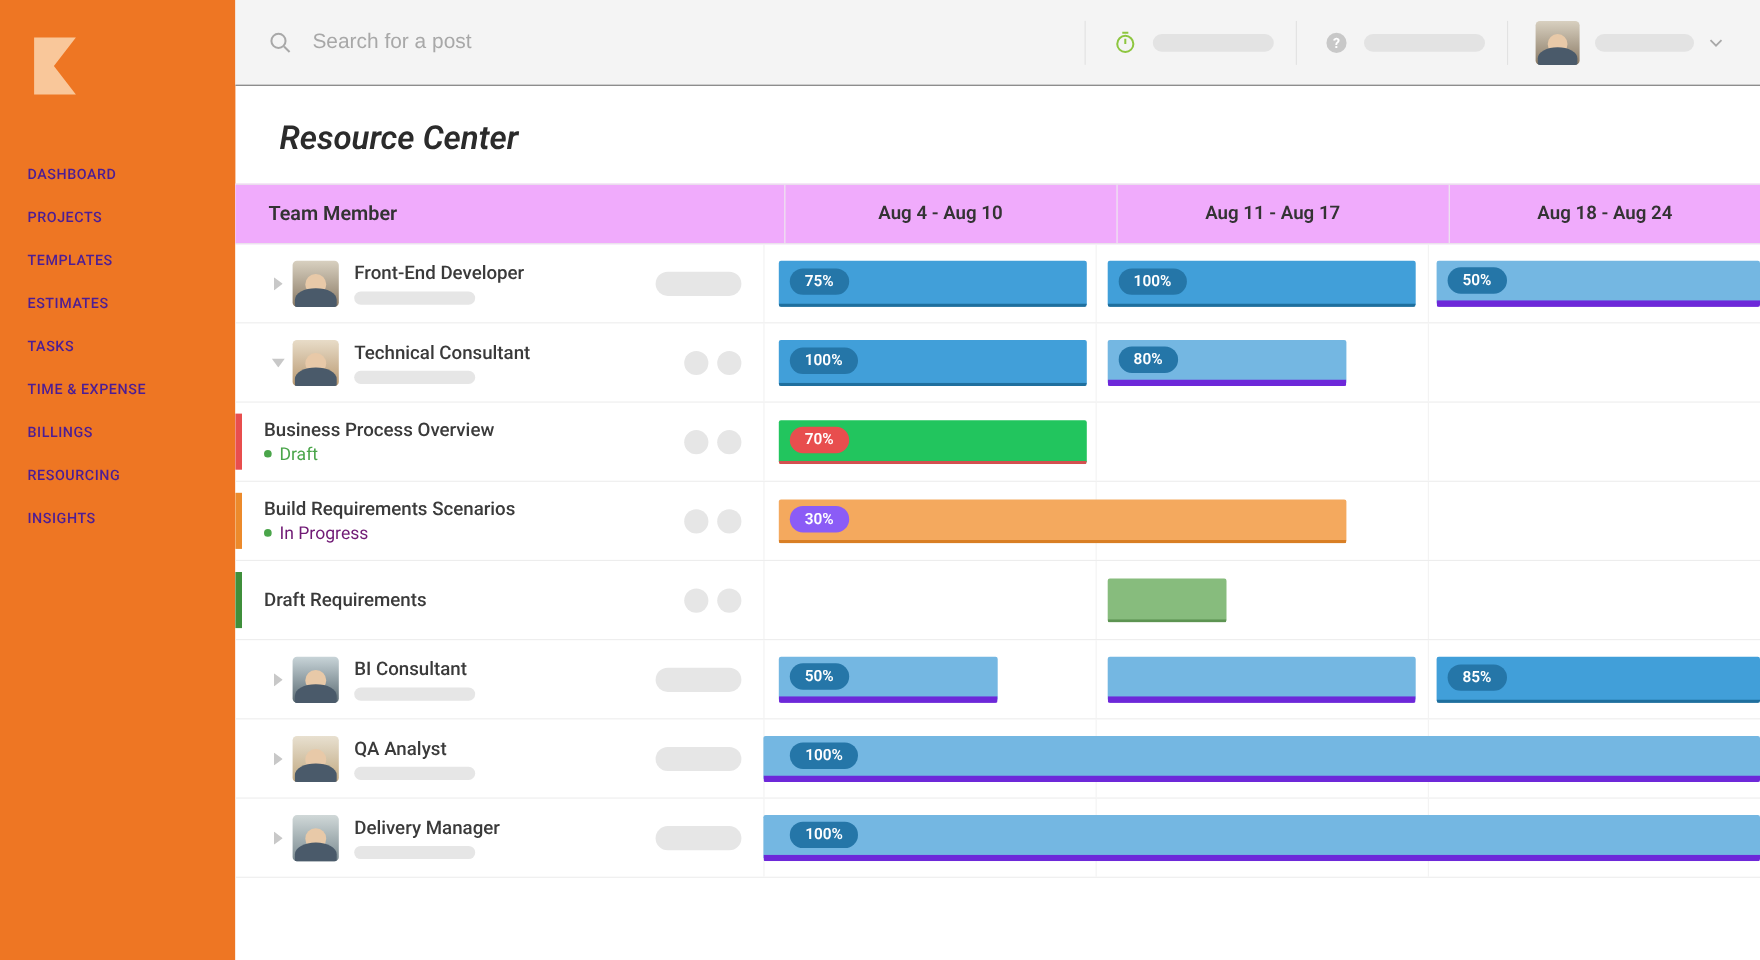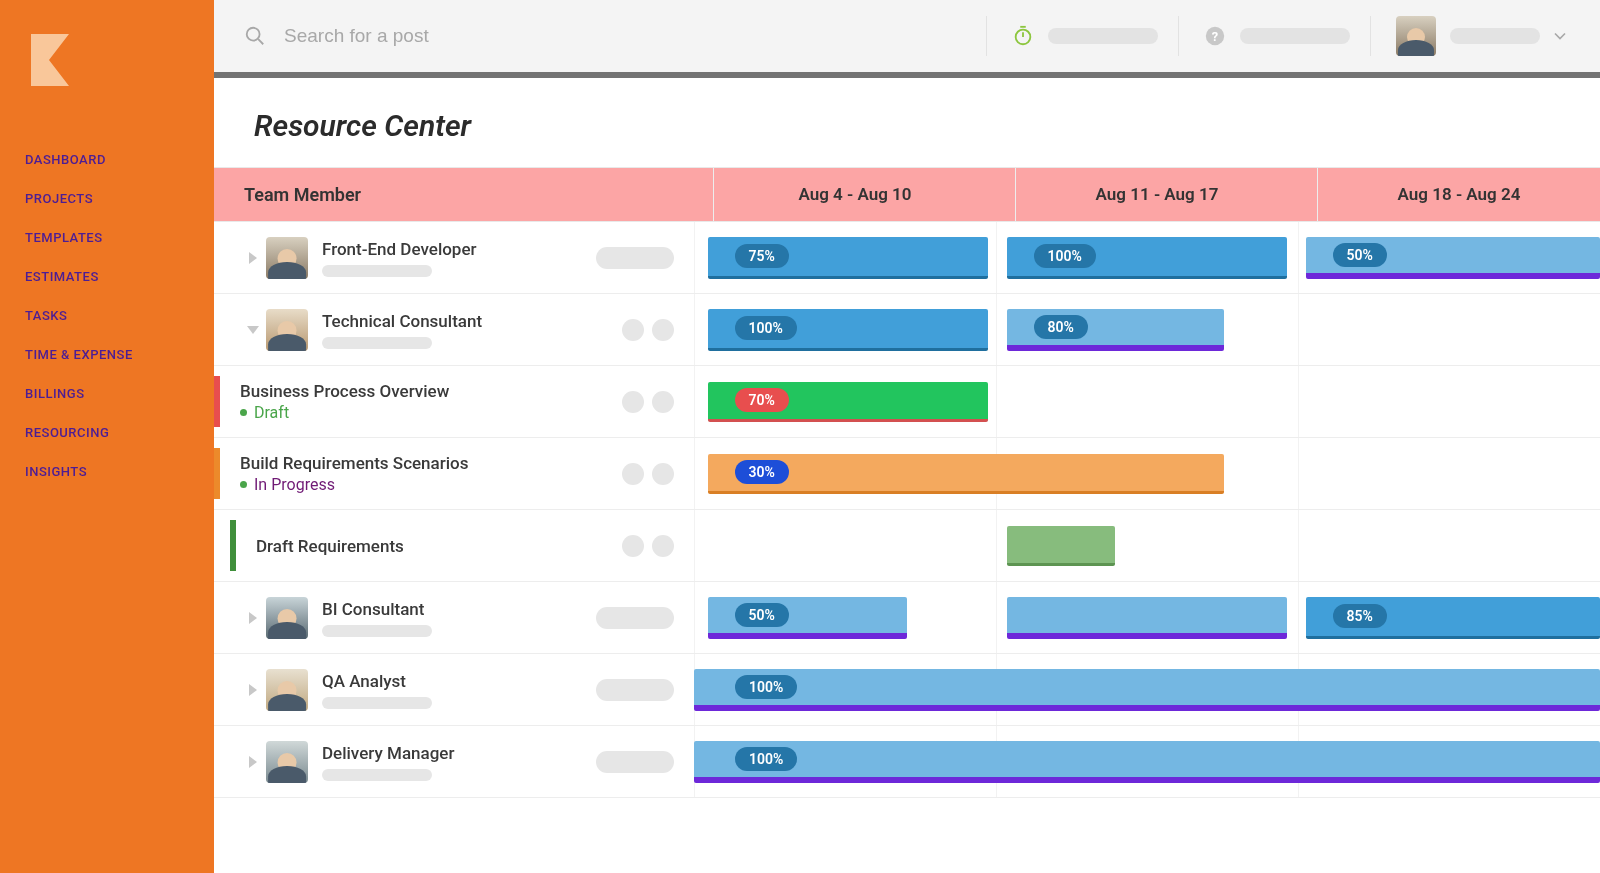--- a/index.html
+++ b/index.html
@@ -10,38 +10,38 @@
 
 .sidebar { width: 214px; background: #ee7623; color: #fff; flex-shrink: 0; padding-top: 20px; }
 .logo { width: 60px; height: 60px; margin: 10px 0 50px 25px; position: relative; }
 .logo svg { width: 100%; height: 100%; }
 .nav-item { padding: 12px 25px; font-size: 13px; letter-spacing: 0.5px; cursor: pointer; color: #4c1d95; font-weight: 500; }
 
 
 .main { flex: 1; display: flex; flex-direction: column; min-width: 0; }
 
 
-.topbar { height: 78px; background: #f4f4f4; display: flex; align-items: center; padding: 0 30px; border-bottom: 6px solid #737373; }
+.topbar { height: 78px; background: #f4f4f4; display: flex; align-items: center; padding: 0 30px; border-bottom: 1px solid #737373; }
 .search-wrap { display: flex; align-items: center; flex: 1; }
 .search-wrap svg { width: 22px; height: 22px; color: #a8a8a8; margin-right: 18px; }
 .search-input { border: none; background: transparent; font-size: 19px; color: #888; outline: none; width: 400px; }
 .search-input::placeholder { color: #a8a8a8; }
 .top-group { display: flex; align-items: center; margin-left: 20px; padding-left: 25px; border-left: 1px solid #e2e2e2; height: 40px; }
 .top-icon { width: 22px; height: 22px; margin-right: 14px; }
 .pill-placeholder { width: 110px; height: 16px; background: #e3e3e3; border-radius: 8px; }
 .avatar { width: 40px; height: 40px; border-radius: 4px; background: linear-gradient(135deg,#c8b8a0,#7a6a55); margin-right: 14px; position: relative; overflow: hidden; }
 .avatar-sm { width: 42px; height: 42px; border-radius: 4px; position: relative; overflow: hidden; flex-shrink: 0; }
 .chev { width: 20px; height: 20px; color: #a8a8a8; margin-left: 10px; }
 
 
 .page-title { font-size: 30px; font-weight: 600; color: #2b2b2b; padding: 30px 40px 24px; font-style: italic; }
 
 
 .grid-wrap { flex: 1; background: #fff; }
-.grid-header { display: flex; background: #fca5a5; border-top: 1px solid #e9e9e9; border-bottom: 1px solid #e9e9e9; gap: 19px; }
+.grid-header { display: flex; background: #f0abfc; border-top: 1px solid #e9e9e9; border-bottom: 1px solid #e9e9e9; gap: 19px; }
 .col-left { width: 480px; flex-shrink: 0; padding: 16px 30px; font-size: 18px; font-weight: 600; color: #333; }
 .col-week { flex: 1; text-align: center; padding: 16px 0; font-size: 17px; font-weight: 600; color: #333; border-left: 1px solid #ededed; }
 
 .row { display: flex; border-bottom: 1px solid #ededed; min-height: 72px; align-items: stretch; }
 .row-left { width: 480px; flex-shrink: 0; display: flex; align-items: center; padding: 10px 20px 10px 0; position: relative; }
 .expander { width: 26px; display: flex; align-items: center; justify-content: center; color: #c8c8c8; flex-shrink: 0; }
 .indent-pad { width: 26px; flex-shrink: 0; }
 .row-content { display: flex; align-items: center; flex: 1; min-width: 0; }
 .row-title-block { margin-left: 14px; flex: 1; min-width: 0; }
 .row-title { font-size: 17px; color: #3a3a3a; font-weight: 500; }
@@ -49,32 +49,32 @@
 .row-status { font-size: 16px; margin-top: 2px; display: flex; align-items: center; }
 .status-dot { width: 7px; height: 7px; border-radius: 50%; margin-right: 7px; }
 .pill-group { display: flex; align-items: center; gap: 8px; }
 .pill-sm { width: 22px; height: 22px; background: #e6e6e6; border-radius: 11px; }
 .pill-lg { width: 78px; height: 22px; background: #e6e6e6; border-radius: 11px; }
 
 .color-stripe { width: 6px; align-self: stretch; flex-shrink: 0; }
 
 .row-bars { flex: 1; position: relative; display: flex; }
 .week-cell { flex: 1; border-left: 1px solid #f2f2f2; position: relative; }
-.bar { position: absolute; top: 50%; transform: translateY(-50%); height: 42px; border-radius: 2px; display: flex; align-items: center; padding-left: 27px; }
+.bar { position: absolute; top: 50%; transform: translateY(-50%); height: 42px; border-radius: 2px; display: flex; align-items: center; padding-left: 10px; }
 .bar.short { height: 40px; }
 .bar-label { color: #fff; font-size: 14px; font-weight: 600; padding: 4px 14px; border-radius: 14px; }
 .hatched { background-image: repeating-linear-gradient(45deg, rgba(255,255,255,0.25) 0, rgba(255,255,255,0.25) 8px, transparent 8px, transparent 16px); }
 
 .bar-blue-light { background: #74b7e2; border-bottom: 6px solid #6d28d9; }
 .bar-blue-mid { background: #419fd9; border-bottom: 3px solid #1f6f9e; }
 .bar-label-blue { background: #2576a8; }
 .bar-red-light { background: #22c55e; border-bottom: 3px solid #d35050; }
 .bar-label-red { background: #e84e4e; }
 .bar-orange-light { background: #f4a95e; border-bottom: 3px solid #d97f25; }
-.bar-label-orange { background: #1d4ed8; }
+.bar-label-orange { background: #8b5cf6; }
 .bar-green { background: #87bc7d; border-bottom: 3px solid #5d9452; }
 
 
 .face { position: absolute; inset: 0; }
 .face::before { content:''; position:absolute; left:50%; top:30%; width:45%; height:45%; background:#e8c9a8; border-radius:50%; transform:translateX(-50%);}
 .face::after { content:''; position:absolute; left:50%; bottom:-10%; width:90%; height:50%; background:#4a5a6a; border-radius:50% 50% 0 0; transform:translateX(-50%);}
 .bg1{background:linear-gradient(#d8d0c0,#8a7a65);} 
 .bg2{background:linear-gradient(#e8dcc8,#b89870);} 
 .bg3{background:linear-gradient(#c8d4d8,#5a6a72);} 
 .bg4{background:linear-gradient(#e8e0d0,#c0a880);} 
@@ -266,21 +266,21 @@
           <div class="week-cell"></div>
             <div class="week-cell"></div>
             <div class="week-cell"></div>
           <div class="bar bar-orange-light short" style="left:1.5%;width:57%">
               <span class="bar-label bar-label-orange">30%</span>
             </div>
         </div>
       </div>
 
       <div class="row">
-        <div class="row-left" style="padding-left:16px">
+        <div class="row-left" style="padding-left:0">
           <div class="color-stripe" style="background:#3f8f3b"></div>
           <div class="row-content" style="margin-left:20px">
             <div class="row-title-block" style="margin-left:0">
               <div class="row-title">Draft Requirements</div>
             </div>
           </div>
           <div class="pill-group">
               <div class="pill-sm"></div>
               <div class="pill-sm"></div>
             </div>

